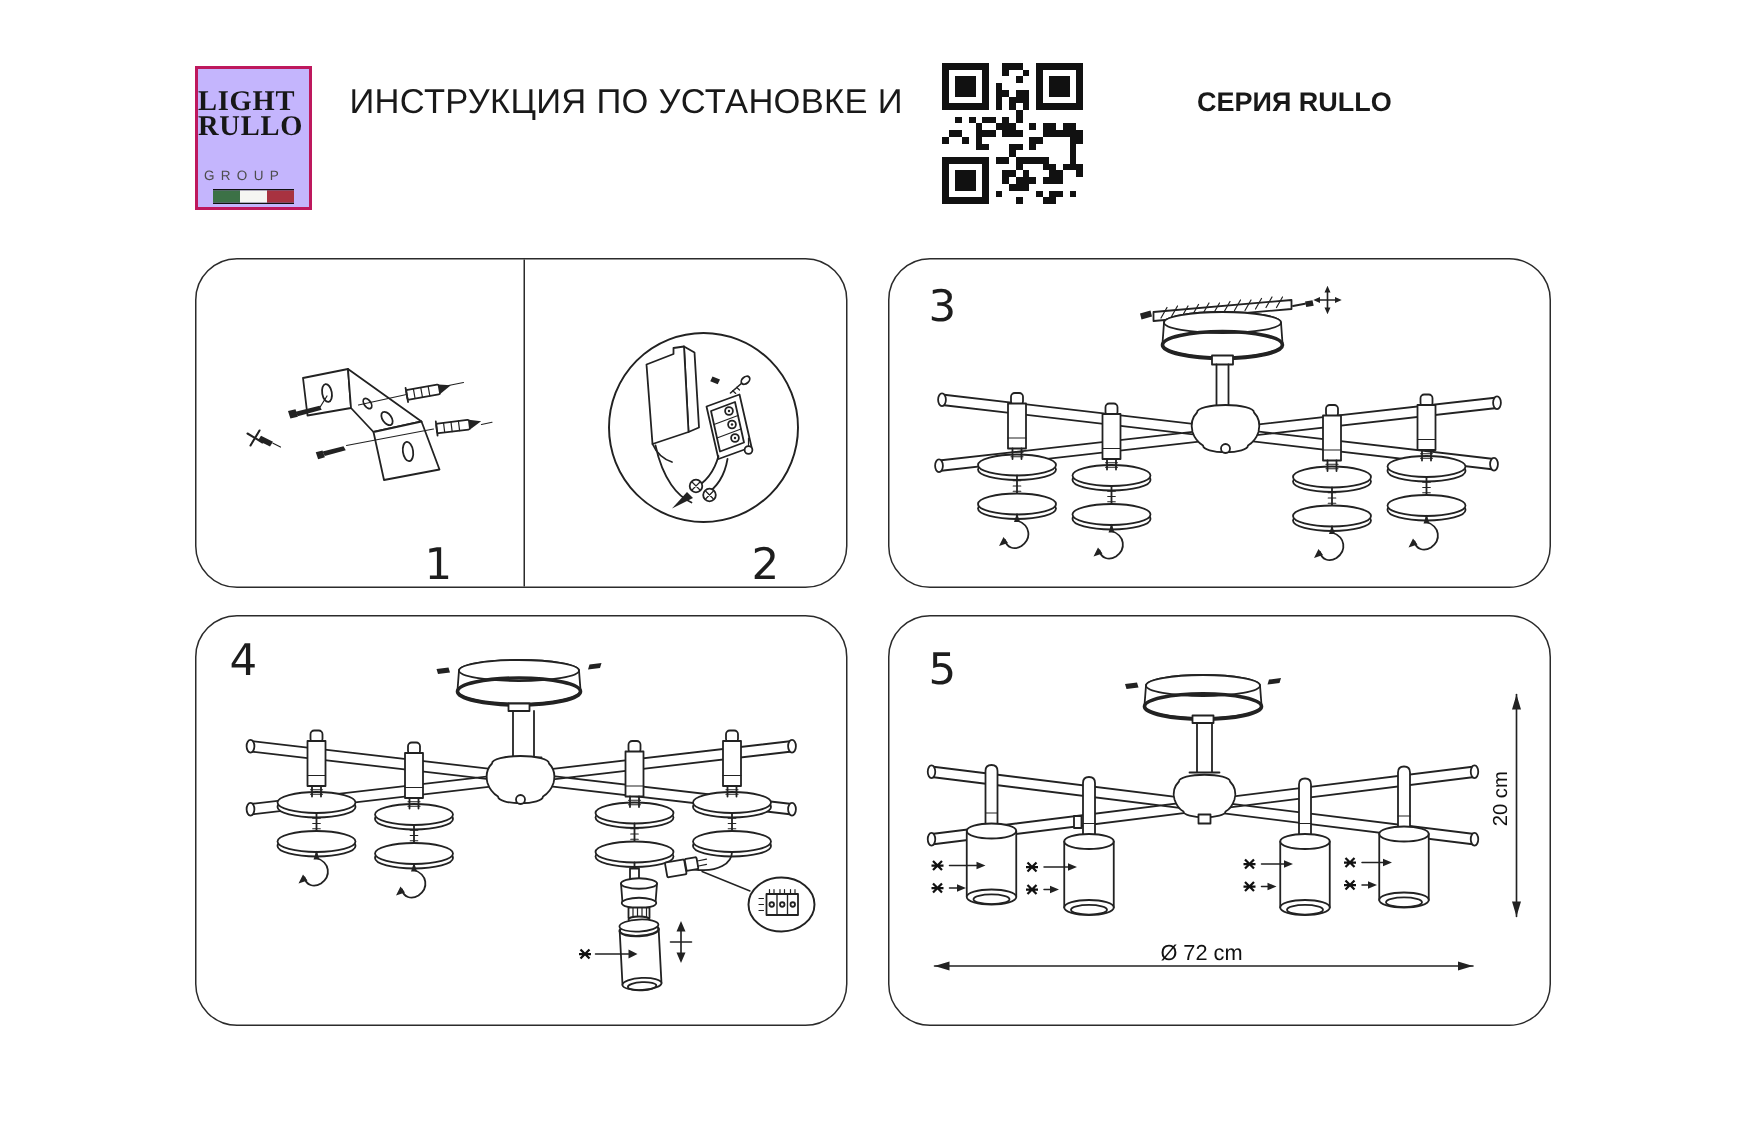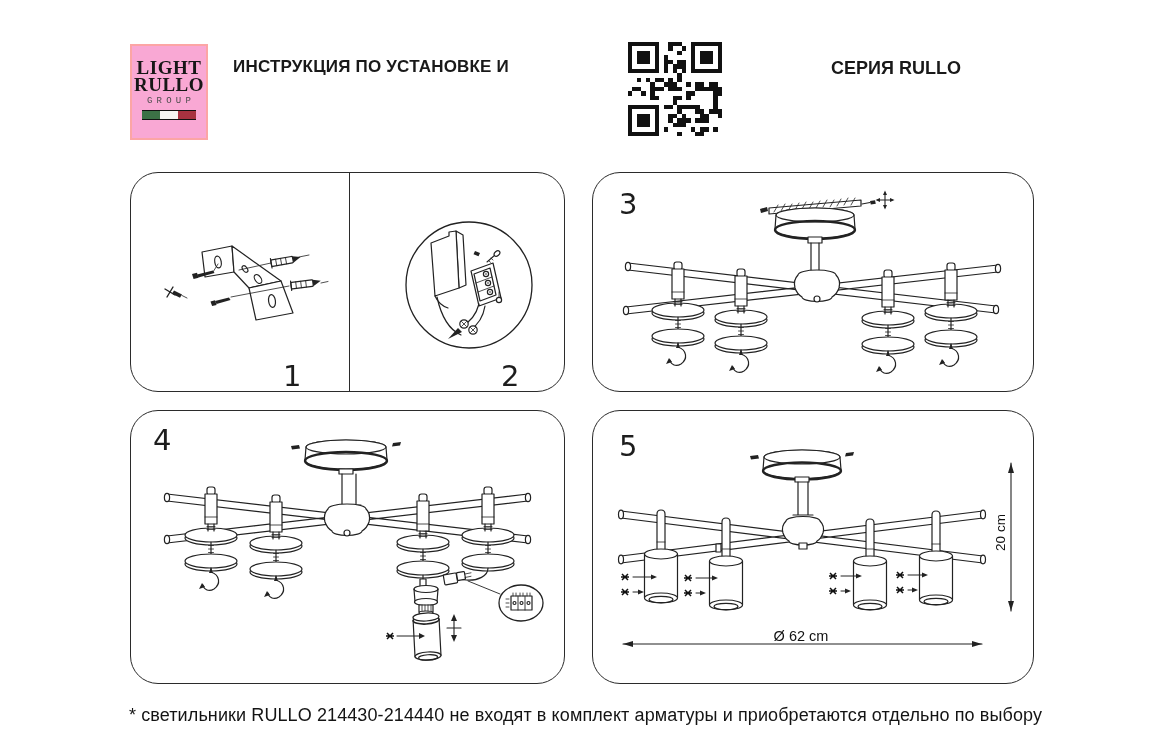--- a/index.html
+++ b/index.html
@@ -1,28 +1,28 @@
 <!DOCTYPE html>
 <html><head>
 <meta charset="utf-8">
 <style>
   html,body{margin:0;padding:0;background:#fff}
   #page{position:relative;width:1169px;height:750px;background:#fff;overflow:hidden;
         font-family:"Liberation Sans",sans-serif;color:#161616}
   .abs{position:absolute}
   
-  #logo{left:130px;top:44px;width:74px;height:92px;border:2px solid #fca5a5;background:#f9a8d4;text-align:center}
+  #logo{left:130px;top:44px;width:74px;height:92px;border:2px solid #be185d;background:#c4b5fd;}
   #logo .l1,#logo .l2{font-family:"Liberation Serif",serif;font-weight:bold;color:#171717;line-height:17px;font-size:19px;letter-spacing:.5px}
   #logo .l1{margin-top:13px}
-  #logo .l3{margin-top:3px;font-size:9px;letter-spacing:4.2px;text-indent:4px;color:#4c4c4c;font-family:Liberation Mono, monospace}
+  #logo .l3{margin-top:19px;font-size:9px;letter-spacing:4.2px;text-indent:4px;color:#4c4c4c;font-family:Liberation Sans, sans-serif}
   #flag{margin:4px auto 0;width:54px;height:8px;border-top:1.5px solid #111;border-bottom:1.5px solid #111;display:flex}
   #flag span{flex:1}
-  #title{left:233px;top:52px;font-size:17px;font-weight:bold;line-height:30px;letter-spacing:.2px;color:#191919}
+  #title{left:233px;top:52px;font-size:23px;font-weight:normal;line-height:30px;letter-spacing:.2px;color:#191919}
   #qr{left:628px;top:42px}
-  #series{left:798px;top:58px;width:196px;text-align:center;font-weight:bold;color:#191919}
+  #series{left:798px;top:58px;width:196px;text-align:left;font-weight:bold;color:#191919}
   #series .s1{font-size:18px}
   #series .s2{font-size:22px;margin-top:7px;letter-spacing:.3px}
   
   .panel{position:absolute;border:1.6px solid #2b2b2b;border-radius:28px;background:#fff}
   #p12{left:130px;top:172px;width:433px;height:218px}
   #p12 .divider{position:absolute;left:218px;top:0;width:0;height:100%;border-left:1.4px solid #2b2b2b}
   #p3{left:592px;top:172px;width:440px;height:218px}
   #p4{left:130px;top:410px;width:433px;height:272px}
   #p5{left:592px;top:410px;width:440px;height:272px}
   .num{position:absolute;font-family:"DejaVu Sans",sans-serif;font-size:29px;color:#1d1d1d}
@@ -556,17 +556,16 @@
       </g>
 
       <path class="ln" d="M30,233 H389" style="stroke-width:1.1"></path>
       <path class="dk" d="M30,233 l10,-3 v6 z M389,233 l-10,-3 v6 z"></path>
       <path class="ln" d="M418,52 V200" style="stroke-width:1.1"></path>
       <path class="dk" d="M418,52 l-3,10 h6 z M418,200 l-3,-10 h6 z"></path>
     </svg>
     <div class="num" style="left:26px;top:18px">5</div>
   </div>
 
-  <div class="dimlab abs" style="left:741px;top:628px;width:120px">Ø 62 cm</div>
+  <div class="dimlab abs" style="left:741px;top:628px;width:120px">Ø 72 cm</div>
   <div class="dimlab abs" id="dimh" style="left:972px;top:525px;width:56px">20 cm</div>
 
-  <div id="footnote" class="abs">* светильники RULLO 214430-214440 не входят в комплект арматуры и приобретаются отдельно по выбору</div>
 </div>
 
 </body></html>

